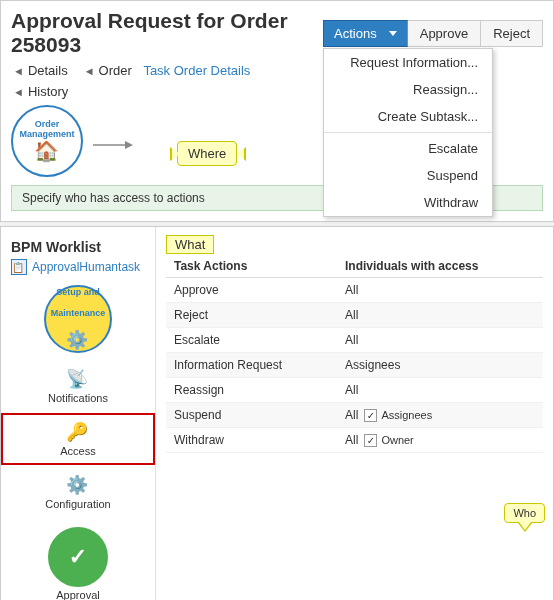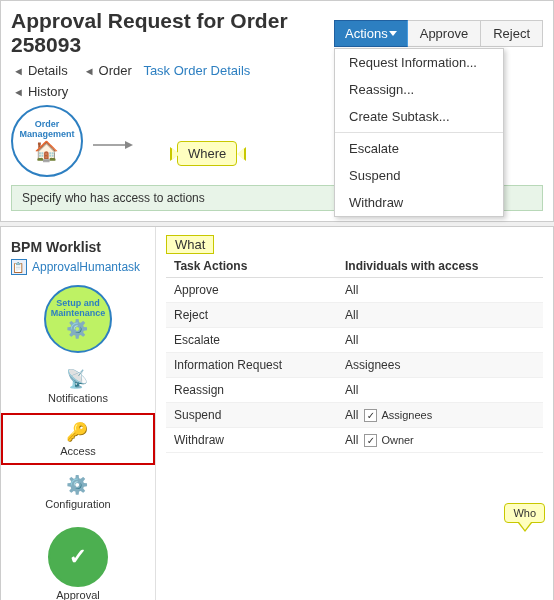--- a/index.html
+++ b/index.html
@@ -39,21 +39,21 @@
 
     .btn-actions {
       background: #2d7fc1;
       color: white;
       border: 1px solid #2060a0;
       padding: 5px 10px;
       cursor: pointer;
       font-size: 13px;
       display: flex;
       align-items: center;
-      gap: 1px;
+      gap: 12px;
       border-right: 1px solid #4a9de0;
     }
 
     .btn-actions .caret {
       border-left: 4px solid transparent;
       border-right: 4px solid transparent;
       border-top: 5px solid white;
       display: inline-block;
     }
 
@@ -86,20 +86,21 @@
       box-shadow: 2px 2px 5px rgba(0,0,0,0.2);
       z-index: 100;
       min-width: 170px;
     }
 
     .dropdown-menu .menu-item {
       padding: 6px 14px;
       cursor: pointer;
       color: #333;
       font-size: 13px;
+      text-align: right;
     }
 
     .dropdown-menu .menu-divider {
       border-top: 1px solid #e0e0e0;
       margin: 2px 0;
     }
 
     .nav-links {
       display: flex;
       gap: 16px;
@@ -273,23 +274,24 @@
       width: 68px;
       height: 68px;
       border-radius: 50%;
       border: 2px solid #2d7fc1;
       display: flex;
       flex-direction: column;
       align-items: center;
       justify-content: center;
       font-size: 9px;
       color: #2d7fc1;
-      background: #bef264;
+      background: #fde047;
       text-align: center;
       margin: 8px auto;
+      gap: 11px;
     }
 
     .sidebar-circle .gear-icon {
       font-size: 18px;
     }
 
     .approval-circle {
       width: 60px;
       height: 60px;
       border-radius: 50%;

